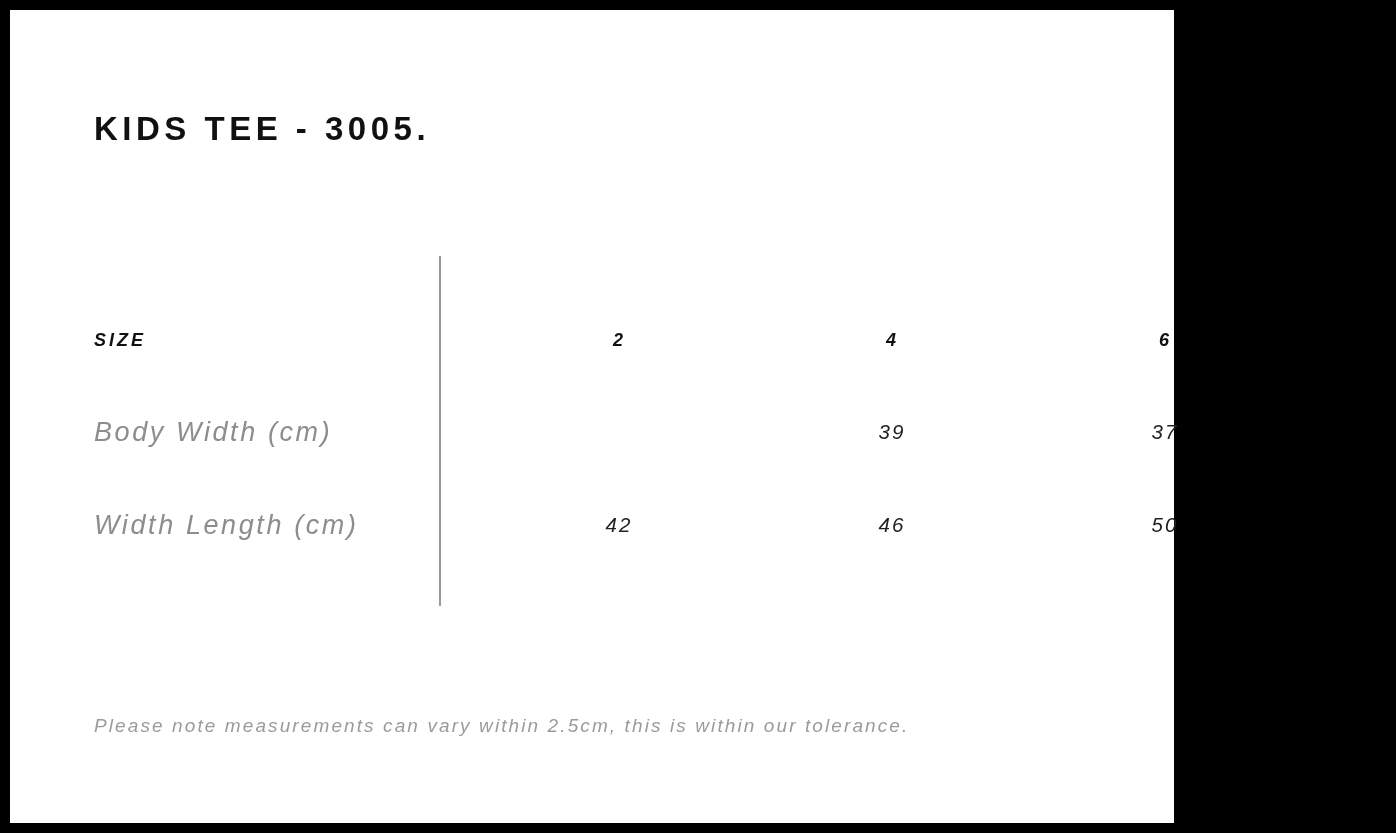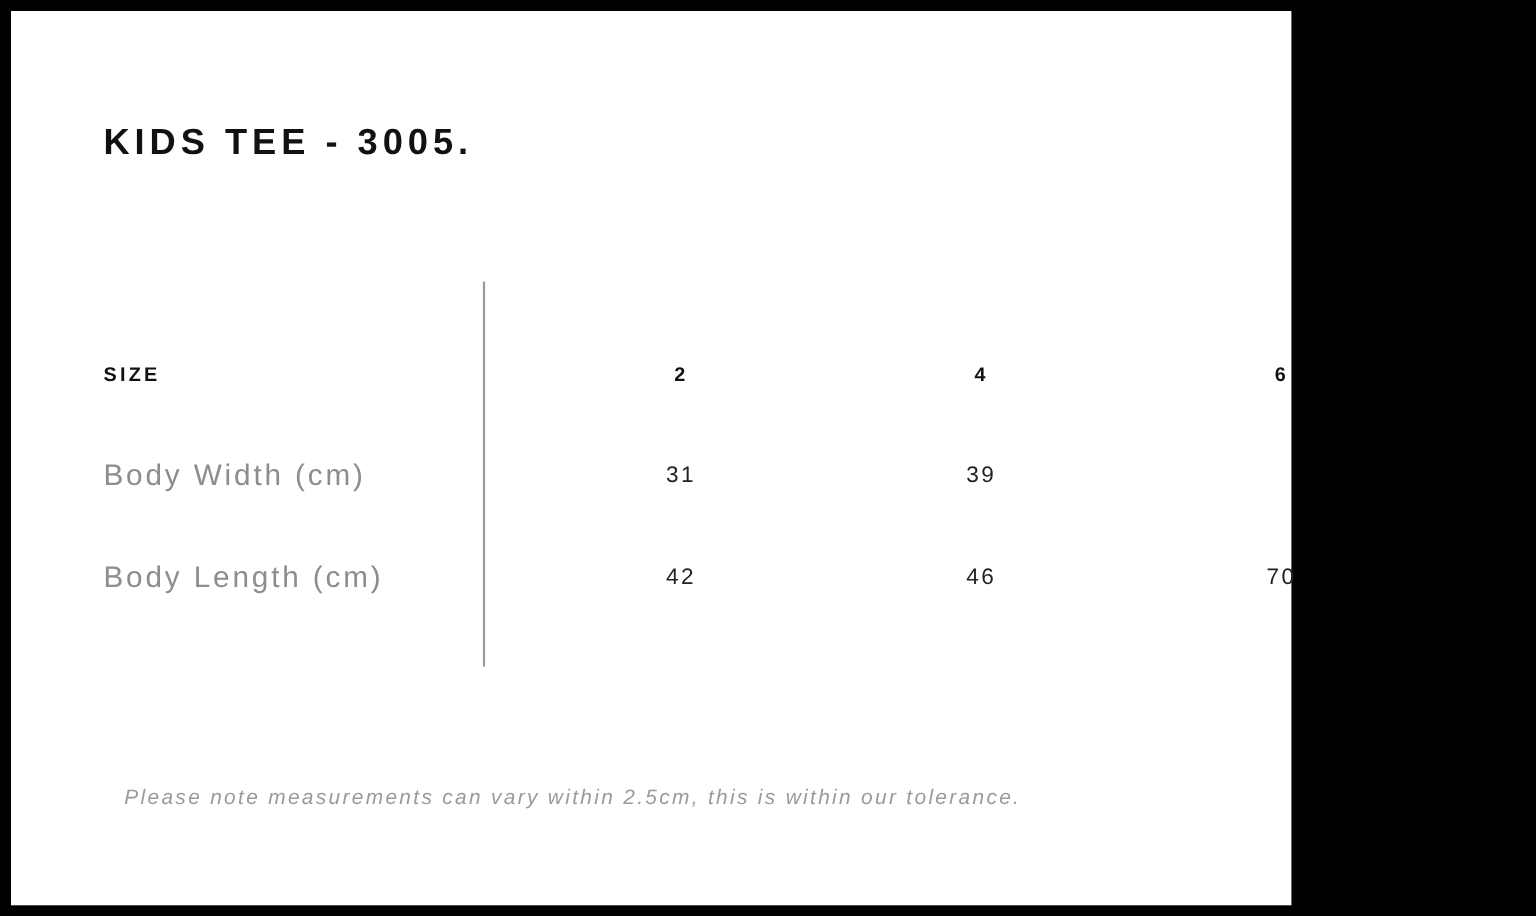--- a/index.html
+++ b/index.html
@@ -39,20 +39,21 @@
     width: 2px;
     height: 350px;
     background: #9a9a9a;
   }
   .table {
     position: absolute;
     left: 0;
     top: 0;
     width: 100%;
     height: 100%;
+    font-style: italic;
   }
   .row {
     position: absolute;
     left: 0;
     width: 100%;
     height: 40px;
   }
   .row-head { top: 310px; }
   .row-1 { top: 402px; }
   .row-2 { top: 495px; }
@@ -97,21 +98,20 @@
 
   .note {
     position: absolute;
     left: 84px;
     top: 705px;
     font-size: 19px;
     font-style: italic;
     letter-spacing: 2.1px;
     color: #9b9b9b;
     white-space: nowrap;
-    margin-left: 19px;
   }
 </style>
 </head>
 <body>
 
 <div class="page">
 
   <div class="title">KIDS TEE - 3005.</div>
 
   <div class="table">
@@ -120,28 +120,28 @@
 
     <div class="row row-head">
       <div class="label label-head">SIZE</div>
       <div class="cell cell-head col-0">2</div>
       <div class="cell cell-head col-1">4</div>
       <div class="cell cell-head col-2">6</div>
     </div>
 
     <div class="row row-1">
       <div class="label label-body">Body Width (cm)</div>
-      <div class="cell col-0">31</div>
       <div class="cell col-1">39</div>
+      <div class="cell col-2">37</div>
     </div>
 
     <div class="row row-2">
-      <div class="label label-body">Body Length (cm)</div>
+      <div class="label label-body">Width Length (cm)</div>
       <div class="cell col-0">42</div>
       <div class="cell col-1">46</div>
-      <div class="cell col-2">70</div>
+      <div class="cell col-2">50</div>
     </div>
 
   </div>
 
   <div class="note">Please note measurements can vary within 2.5cm, this is within our tolerance.</div>
 
 </div>
 
 </body></html>

